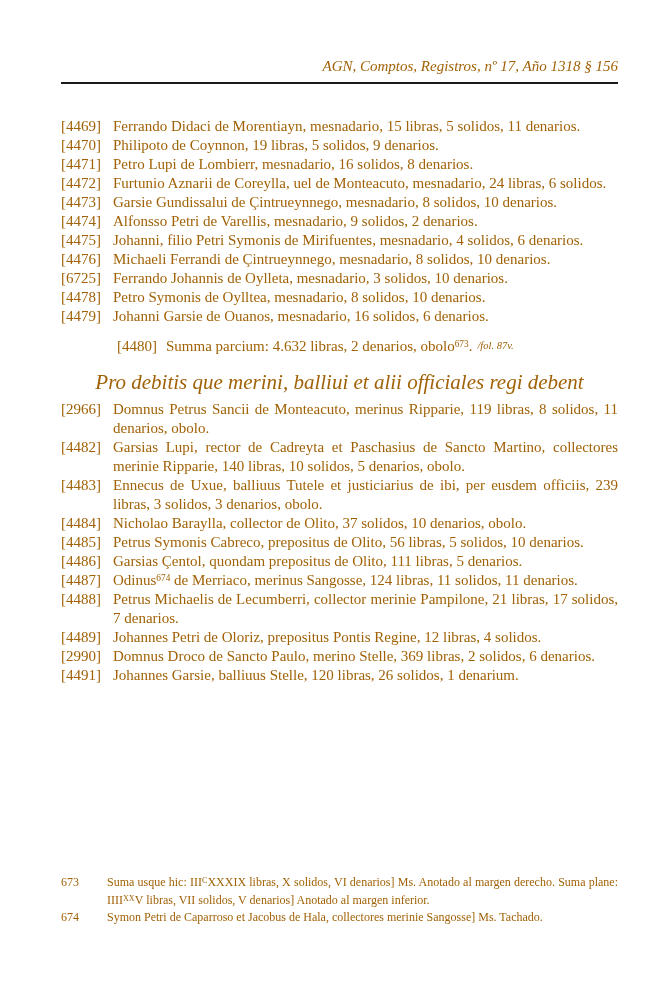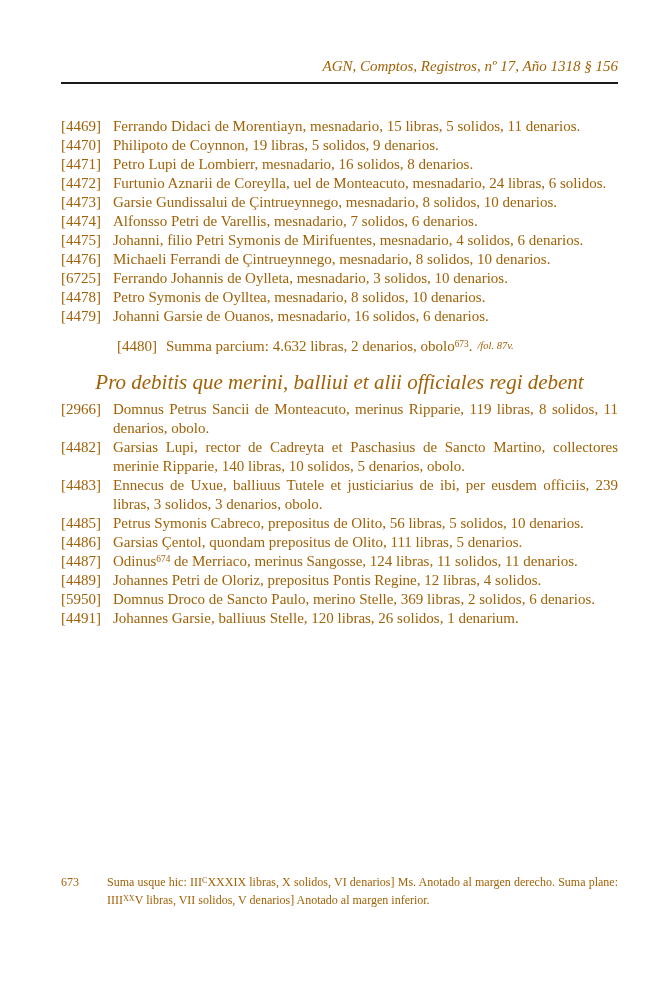--- a/index.html
+++ b/index.html
@@ -106,21 +106,21 @@
   <p class="entry"><span class="entry-num">[4469]</span><span class="entry-text">Ferrando Didaci de Morentiayn, mesnadario, 15 libras, 5 solidos, 11 denarios.</span></p>
 
   <p class="entry"><span class="entry-num">[4470]</span><span class="entry-text">Philipoto de Coynnon, 19 libras, 5 solidos, 9 denarios.</span></p>
 
   <p class="entry"><span class="entry-num">[4471]</span><span class="entry-text">Petro Lupi de Lombierr, mesnadario, 16 solidos, 8 denarios.</span></p>
 
   <p class="entry"><span class="entry-num">[4472]</span><span class="entry-text">Furtunio Aznarii de Coreylla, uel de Monteacuto, mesnadario, 24 libras, 6 solidos.</span></p>
 
   <p class="entry"><span class="entry-num">[4473]</span><span class="entry-text">Garsie Gundissalui de Çintrueynnego, mesnadario, 8 solidos, 10 denarios.</span></p>
 
-  <p class="entry"><span class="entry-num">[4474]</span><span class="entry-text">Alfonsso Petri de Varellis, mesnadario, 7 solidos, 6 denarios.</span></p>
+  <p class="entry"><span class="entry-num">[4474]</span><span class="entry-text">Alfonsso Petri de Varellis, mesnadario, 9 solidos, 2 denarios.</span></p>
 
   <p class="entry"><span class="entry-num">[4475]</span><span class="entry-text">Johanni, filio Petri Symonis de Mirifuentes, mesnadario, 4 solidos, 6 denarios.</span></p>
 
   <p class="entry"><span class="entry-num">[4476]</span><span class="entry-text">Michaeli Ferrandi de Çintrueynnego, mesnadario, 8 solidos, 10 denarios.</span></p>
 
   <p class="entry"><span class="entry-num">[6725]</span><span class="entry-text">Ferrando Johannis de Oylleta, mesnadario, 3 solidos, 10 denarios.</span></p>
 
   <p class="entry"><span class="entry-num">[4478]</span><span class="entry-text">Petro Symonis de Oylltea, mesnadario, 8 solidos, 10 denarios.</span></p>
 
   <p class="entry"><span class="entry-num">[4479]</span><span class="entry-text">Johanni Garsie de Ouanos, mesnadario, 16 solidos, 6 denarios.</span></p>
@@ -130,38 +130,41 @@
 
     <h2 class="section-heading">Pro debitis que merini, balliui et alii officiales regi debent</h2>
 
     <div class="entries" id="section2-entries">
   <p class="entry"><span class="entry-num">[2966]</span><span class="entry-text">Domnus Petrus Sancii de Monteacuto, merinus Ripparie, 119 libras, 8 solidos, 11 denarios, obolo.</span></p>
 
   <p class="entry"><span class="entry-num">[4482]</span><span class="entry-text">Garsias Lupi, rector de Cadreyta et Paschasius de Sancto Martino, collectores merinie Ripparie, 140 libras, 10 solidos, 5 denarios, obolo.</span></p>
 
   <p class="entry"><span class="entry-num">[4483]</span><span class="entry-text">Ennecus de Uxue, balliuus Tutele et justiciarius de ibi, per eusdem officiis, 239 libras, 3 solidos, 3 denarios, obolo.</span></p>
 
+  <p class="entry"><span class="entry-num">[4484]</span><span class="entry-text">Nicholao Baraylla, collector de Olito, 37 solidos, 10 denarios, obolo.</span></p>
 
   <p class="entry"><span class="entry-num">[4485]</span><span class="entry-text">Petrus Symonis Cabreco, prepositus de Olito, 56 libras, 5 solidos, 10 denarios.</span></p>
 
   <p class="entry"><span class="entry-num">[4486]</span><span class="entry-text">Garsias Çentol, quondam prepositus de Olito, 111 libras, 5 denarios.</span></p>
 
   <p class="entry"><span class="entry-num">[4487]</span><span class="entry-text">Odinus<sup>674</sup> de Merriaco, merinus Sangosse, 124 libras, 11 solidos, 11 denarios.</span></p>
 
+  <p class="entry"><span class="entry-num">[4488]</span><span class="entry-text">Petrus Michaelis de Lecumberri, collector merinie Pampilone, 21 libras, 17 solidos, 7 denarios.</span></p>
 
   <p class="entry"><span class="entry-num">[4489]</span><span class="entry-text">Johannes Petri de Oloriz, prepositus Pontis Regine, 12 libras, 4 solidos.</span></p>
 
-  <p class="entry"><span class="entry-num">[5950]</span><span class="entry-text">Domnus Droco de Sancto Paulo, merino Stelle, 369 libras, 2 solidos, 6 denarios.</span></p>
+  <p class="entry"><span class="entry-num">[2990]</span><span class="entry-text">Domnus Droco de Sancto Paulo, merino Stelle, 369 libras, 2 solidos, 6 denarios.</span></p>
 
   <p class="entry"><span class="entry-num">[4491]</span><span class="entry-text">Johannes Garsie, balliuus Stelle, 120 libras, 26 solidos, 1 denarium.</span></p>
 </div>
 
   </main>
 
   <footer>
     <div class="footnotes" id="footnotes">
   <p class="footnote"><span class="footnote-num">673</span><span class="footnote-text">Suma usque hic: III<sup>C</sup>XXXIX libras, X solidos, VI denarios] Ms. Anotado al margen derecho. Suma plane: IIII<sup>XX</sup>V libras, VII solidos, V denarios] Anotado al margen inferior.</span></p>
 
+  <p class="footnote"><span class="footnote-num">674</span><span class="footnote-text">Symon Petri de Caparroso et Jacobus de Hala, collectores merinie Sangosse] Ms. Tachado.</span></p>
 </div>
     <div class="page-number">699</div>
   </footer>
 
 </div>
 
 </body></html>

